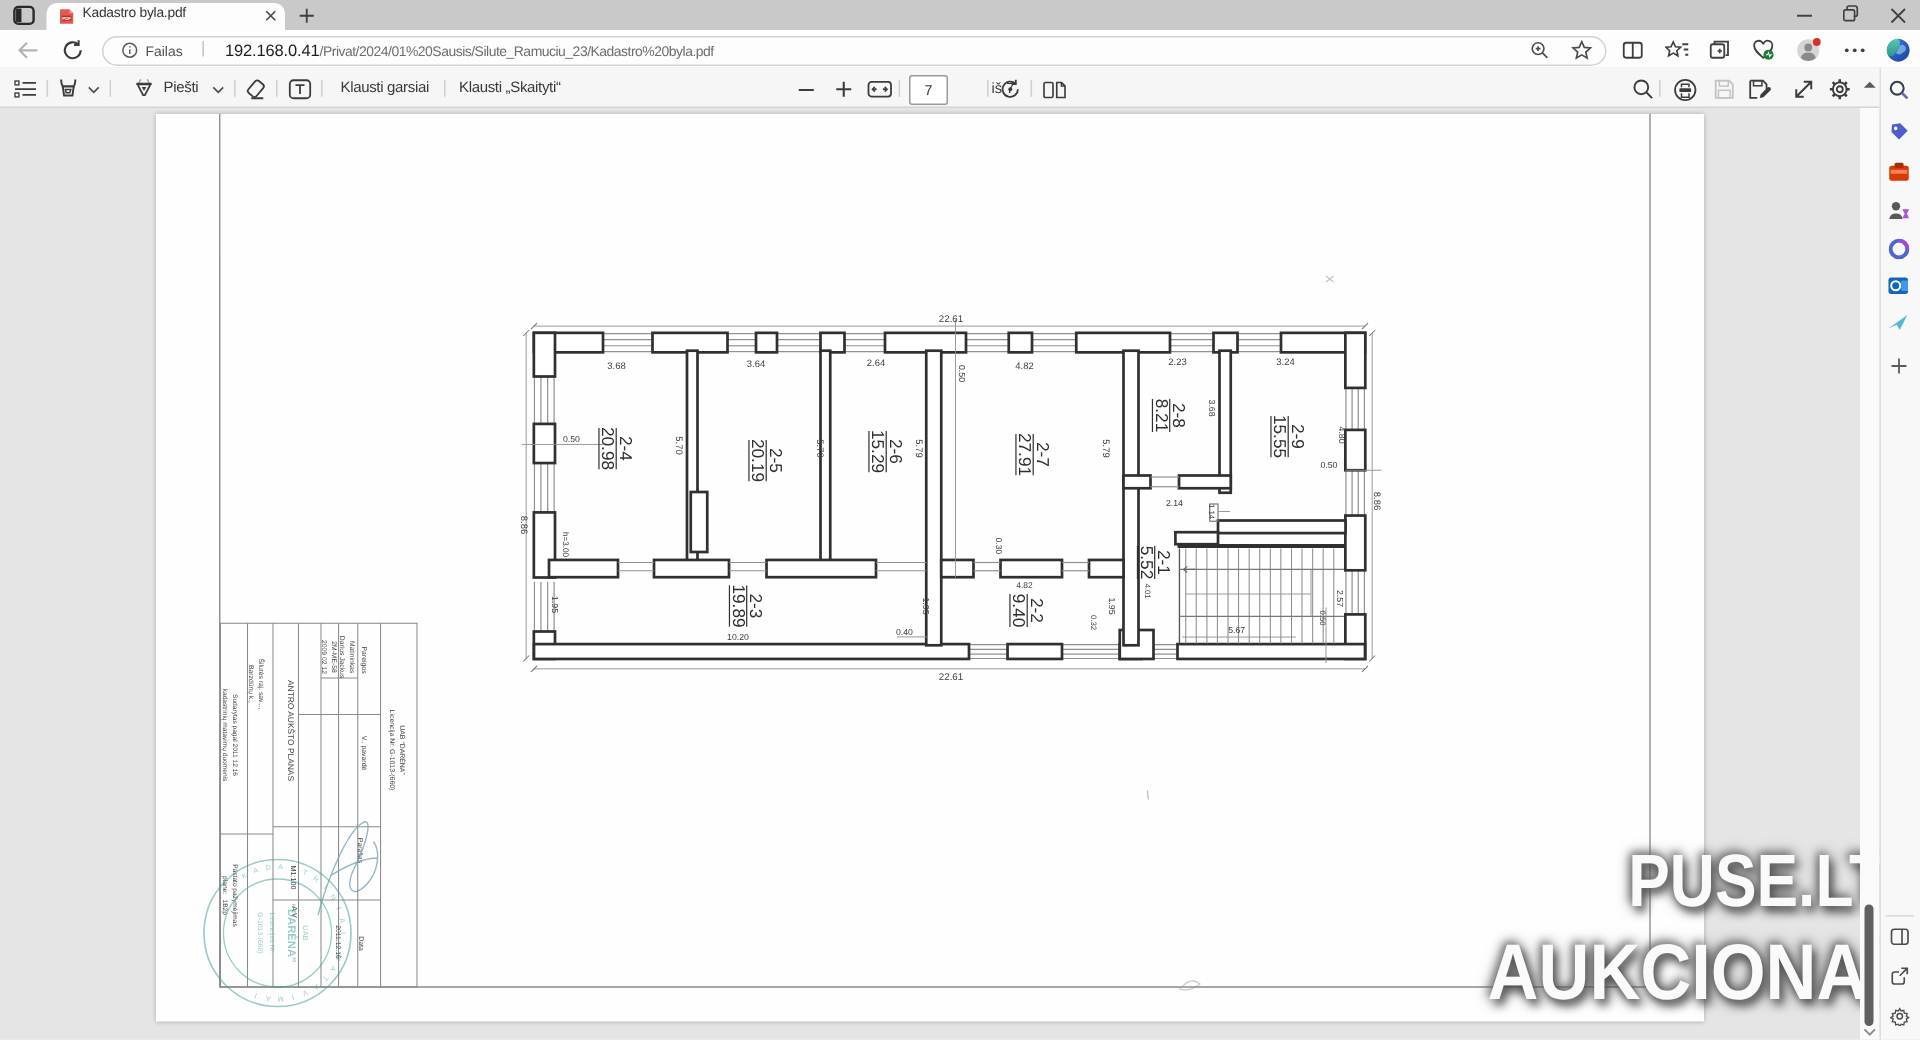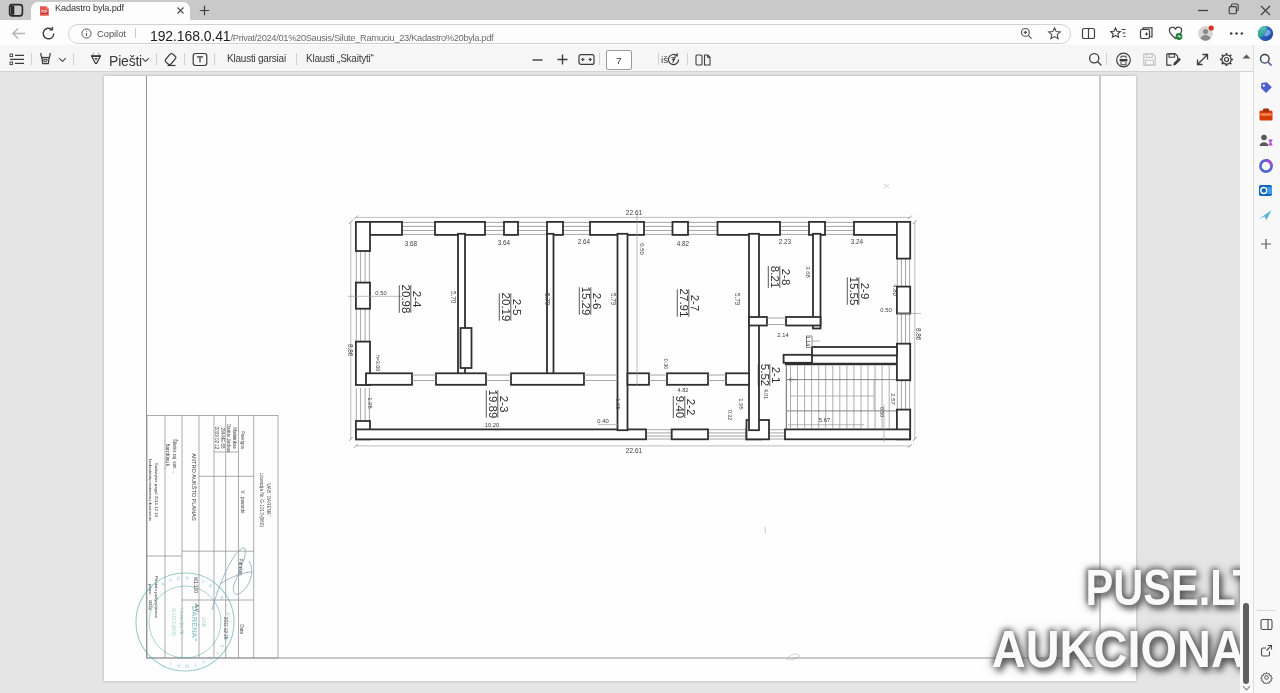--- a/index.html
+++ b/index.html
@@ -58,24 +58,24 @@
 <path d="M11.4 0.9 v3 h-3" fill="none" stroke="#3c3c3c" stroke-width="1.4"></path>
   </svg>
 
 <div class="abs" style="left:68px;top:23.5px;width:1003px;height:20.5px;background:#fdfdfe;border:1px solid #d0d2d5;border-radius:11px;box-sizing:border-box;"></div>
 
 <svg class="abs" style="left:81px;top:28px;" width="11" height="11" viewBox="0 0 11 11">
 <circle cx="5.5" cy="5.5" r="4.6" fill="none" stroke="#5a5a5a" stroke-width="1"></circle>
 <path d="M5.5 2.8 v0.9 M5.5 5 v3" stroke="#5a5a5a" stroke-width="1"></path>
   </svg>
 
-<div class="abs" style="left:97px;top:28.5px;font-size:9.3px;color:#4f4f4f;">Copilot</div>
+<div class="abs" style="left:97px;top:28.5px;font-size:9.3px;color:#4f4f4f;">Failas</div>
 <div class="abs" style="left:134px;top:26px;font-size:11px;color:#c2c2c2;">|</div>
 
-<div class="abs" style="left:150px;top:28.3px;font-size:9.3px;letter-spacing:-0.33px;color:#6d6d6d;"><span style="color:#1d1d1d;font-size:14px;letter-spacing:-0.1px;">192.168.0.41</span>/Privat/2024/01%20Sausis/Silute_Ramuciu_23/Kadastro%20byla.pdf</div>
+<div class="abs" style="left:150px;top:28.3px;font-size:9.3px;letter-spacing:-0.33px;color:#6d6d6d;"><span style="color:#1d1d1d;font-size:11px;letter-spacing:-0.1px;">192.168.0.41</span>/Privat/2024/01%20Sausis/Silute_Ramuciu_23/Kadastro%20byla.pdf</div>
 
 <svg class="abs" style="left:1020px;top:27px;" width="13" height="13" viewBox="0 0 13 13">
 <circle cx="5.4" cy="5.4" r="3.9" fill="none" stroke="#4c4c4c" stroke-width="1.1"></circle>
 <path d="M8.3 8.3 L11.6 11.6 M3.8 5.4 h3.2 M5.4 3.8 v3.2" stroke="#4c4c4c" stroke-width="1.1" fill="none"></path>
   </svg>
 
 <svg class="abs" style="left:1047px;top:26px;" width="15" height="15" viewBox="0 0 15 15">
 <path d="M7.5 1.8 L9.2 5.6 L13.3 6 L10.2 8.7 L11.1 12.7 L7.5 10.6 L3.9 12.7 L4.8 8.7 L1.7 6 L5.8 5.6 Z" fill="none" stroke="#4c4c4c" stroke-width="1.1"></path>
   </svg>
 
@@ -151,21 +151,21 @@
   </svg>
 <div class="abs" style="left:72px;top:51px;font-size:12px;color:#cfcfcf;">|</div>
 
 <svg class="abs" style="left:89px;top:51px;" width="14" height="15" viewBox="0 0 14 15">
 <path d="M3.4 4.8 L4.8 1.8 M10.6 4.8 L9.2 1.8" stroke="#9a9a9a" stroke-width="0.9"></path>
 <path d="M2 4.9 H12" stroke="#3c3c3c" stroke-width="1.4"></path>
 <path d="M2.7 5.3 L6.4 12.4 L7.6 12.4 L11.3 5.3 Z" fill="none" stroke="#3c3c3c" stroke-width="1.2"></path>
 <path d="M5.5 7 L8.5 7 L7 9.6 Z" fill="#3c3c3c"></path>
   </svg>
 
-<div class="abs" style="left:109px;top:53px;font-size:14px;letter-spacing:-0.2px;color:#3a3a3a;">Piešti</div>
+<div class="abs" style="left:109px;top:53px;font-size:10px;letter-spacing:-0.2px;color:#3a3a3a;">Piešti</div>
 
 <svg class="abs" style="left:141px;top:57px;" width="9" height="6" viewBox="0 0 9 6">
 <path d="M1.2 1.2 L4.5 4.5 L7.8 1.2" fill="none" stroke="#4c4c4c" stroke-width="1.1"></path>
   </svg>
 <div class="abs" style="left:155px;top:51px;font-size:12px;color:#cfcfcf;">|</div>
 
 <svg class="abs" style="left:163px;top:52px;" width="15" height="15" viewBox="0 0 15 15">
 <rect x="4.1" y="1.8" width="7" height="10.5" rx="1.8" fill="none" stroke="#3c3c3c" stroke-width="1.2" transform="rotate(40 7.5 7)"></rect>
 <path d="M4.5 13.5 h8" stroke="#3c3c3c" stroke-width="1.2"></path>
   </svg>

